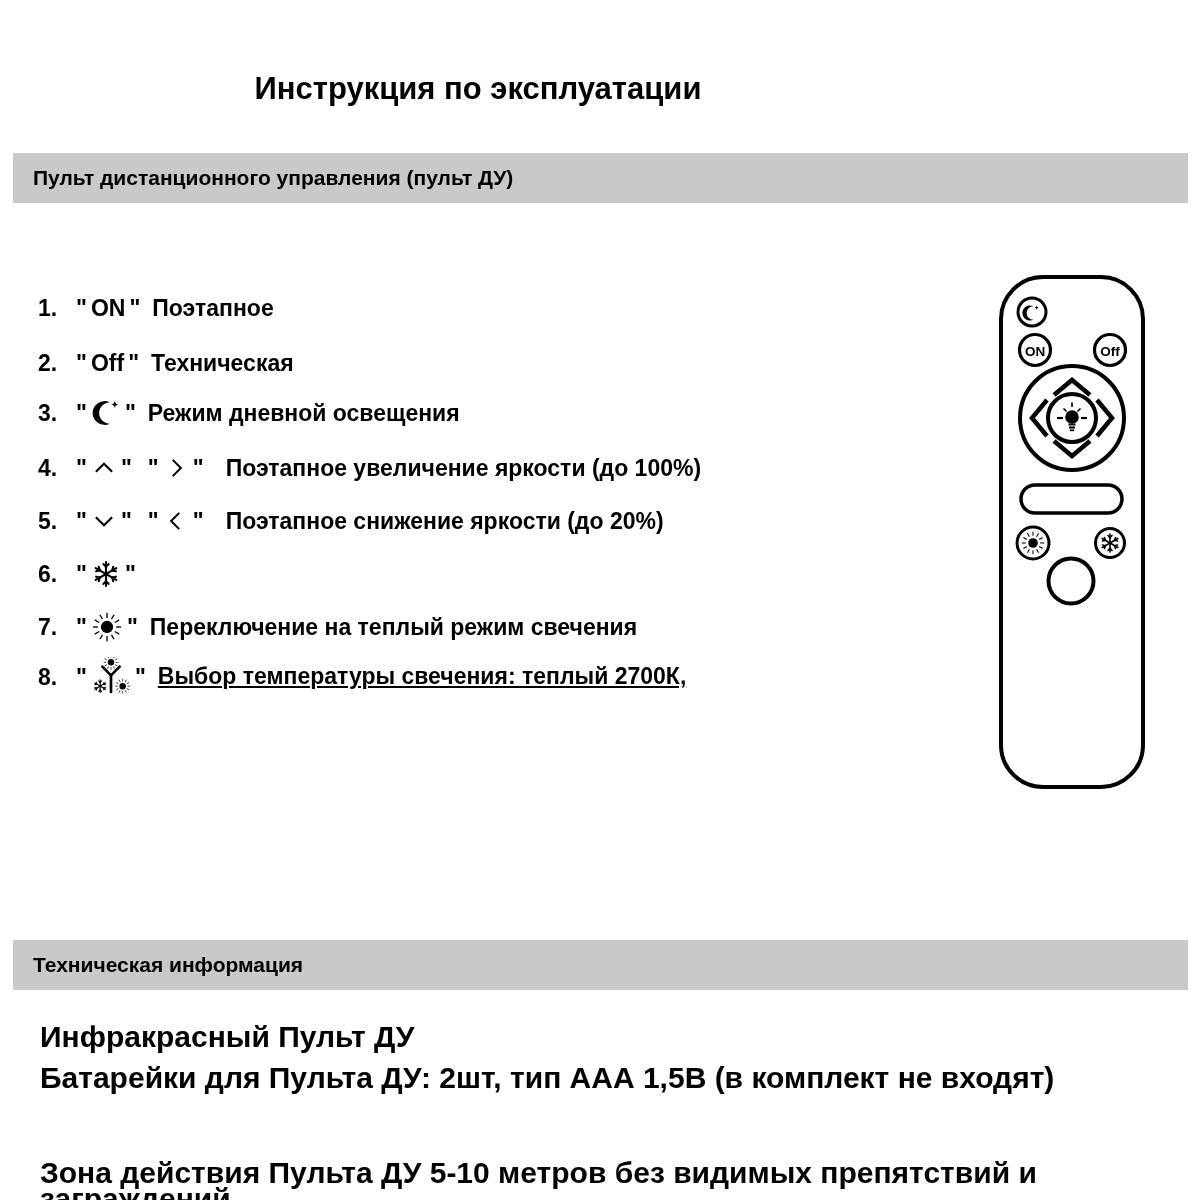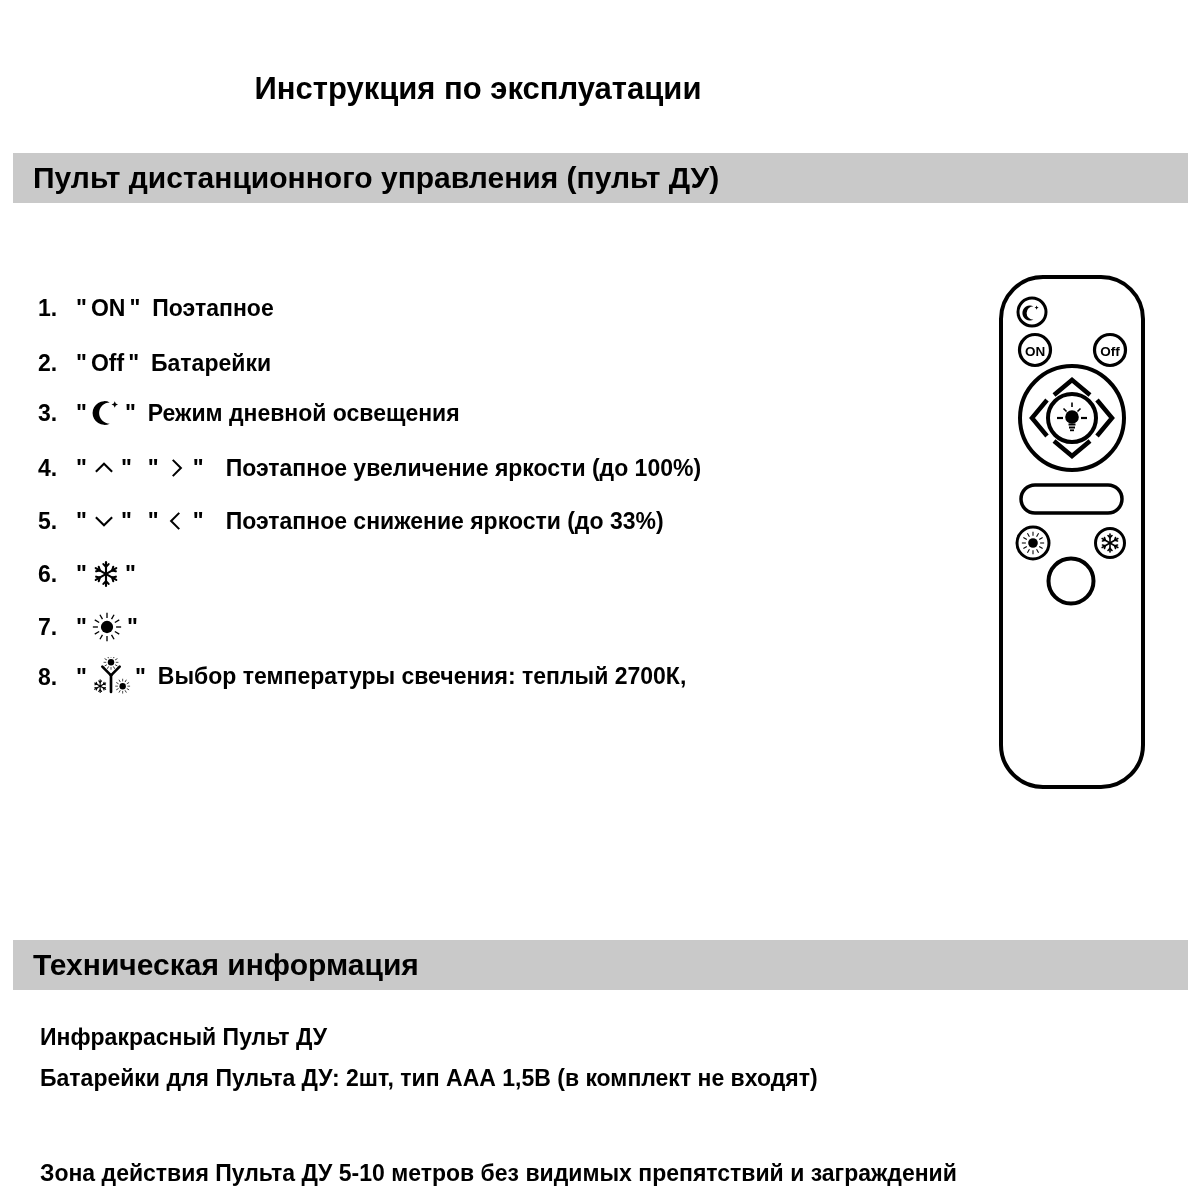--- a/index.html
+++ b/index.html
@@ -9,36 +9,36 @@
     font-family:"Liberation Sans", sans-serif; font-weight:700; color:#000;
     overflow:hidden;
   }
   .abs { position:absolute; }
   .page-title {
     top:72px; left:0; width:956px; text-align:center;
     font-size:31px; line-height:34px;
   }
   .bar {
     left:13px; right:12px; height:50px; background:#c9c9c9;
-    display:flex; align-items:center; padding-left:20px; font-size:30px;
+    display:flex; align-items:center; padding-left:20px; font-size:21px;
   }
   .bar-remote { top:153px; }
   .bar-tech   { top:940px; }
   .item {
     left:38px; height:34px; display:flex; align-items:center;
     font-size:23px; gap:8px; white-space:nowrap;
   }
   .item .num { min-width:26px; }
   .tok { display:inline-flex; align-items:center; height:34px; }
   .tok .q { padding:0 4px; }
   .tok svg { display:block; }
   .label-gap { margin-left:10px; }
   .item-two-line { height:auto; align-items:flex-start; }
-  .two-line-label { white-space:nowrap; line-height:32px; }
-  .tech-line { left:40px; font-size:23px; line-height:26px; }
+  .two-line-label { white-space:nowrap; line-height:32px;text-decoration:underline; }
+  .tech-line { left:40px; font-size:30px; line-height:26px; }
   svg .ln { stroke:#000; fill:none; }
   text { font-family:"Liberation Sans", sans-serif; font-weight:700; }
 </style>
 </head>
 <body>
 
 <svg width="0" height="0" style="position:absolute" aria-hidden="true">
   <defs>
     <g id="flakeArm" stroke-linecap="round">
       <line x1="12" y1="2.5" x2="12" y2="21.5"></line>
@@ -105,21 +105,21 @@
   <span>Поэтапное</span>
 </div>
 
 <div class="abs item" style="top:346px">
   <span class="num">2.</span>
   <span class="tok">
       <span class="q">"</span>
       <span>Off</span>
       <span class="q">"</span>
     </span>
-  <span>Батарейки</span>
+  <span>Техническая</span>
 </div>
 
 <div class="abs item" style="top:396px">
   <span class="num">3.</span>
   <span class="tok">
       <span class="q">"</span>
       <svg width="30" height="30" viewBox="0 0 24 24">
         <use href="#moon24"></use>
       </svg>
       <span class="q">"</span>
@@ -155,21 +155,21 @@
       </svg>
       <span class="q">"</span>
     </span>
   <span class="tok">
       <span class="q">"</span>
       <svg width="26" height="26" viewBox="0 0 24 24">
         <polyline class="ln" points="15,4.5 7.5,12 15,19.5" stroke-width="1.9"></polyline>
       </svg>
       <span class="q">"</span>
     </span>
-  <span class="label-gap">Поэтапное снижение яркости (до 33%)</span>
+  <span class="label-gap">Поэтапное снижение яркости (до 20%)</span>
 </div>
 
 <div class="abs item" style="top:557px">
   <span class="num">6.</span>
   <span class="tok">
       <span class="q">"</span>
       <svg width="30" height="30" viewBox="0 0 24 24">
         <use href="#flake24"></use>
       </svg>
       <span class="q">"</span>
@@ -178,20 +178,21 @@
 
 <div class="abs item" style="top:610px">
   <span class="num">7.</span>
   <span class="tok">
       <span class="q">"</span>
       <svg width="32" height="32" viewBox="0 0 24 24">
         <use href="#sun24"></use>
       </svg>
       <span class="q">"</span>
     </span>
+  <span>Переключение на теплый режим свечения</span>
 </div>
 
 <div class="abs item item-two-line" style="top:660px">
   <span class="num" style="line-height:34px">8.</span>
   <span class="tok">
       <span class="q">"</span>
       <svg width="40" height="40" viewBox="0 0 24 24">
         <use href="#temp24"></use>
       </svg>
       <span class="q">"</span>

